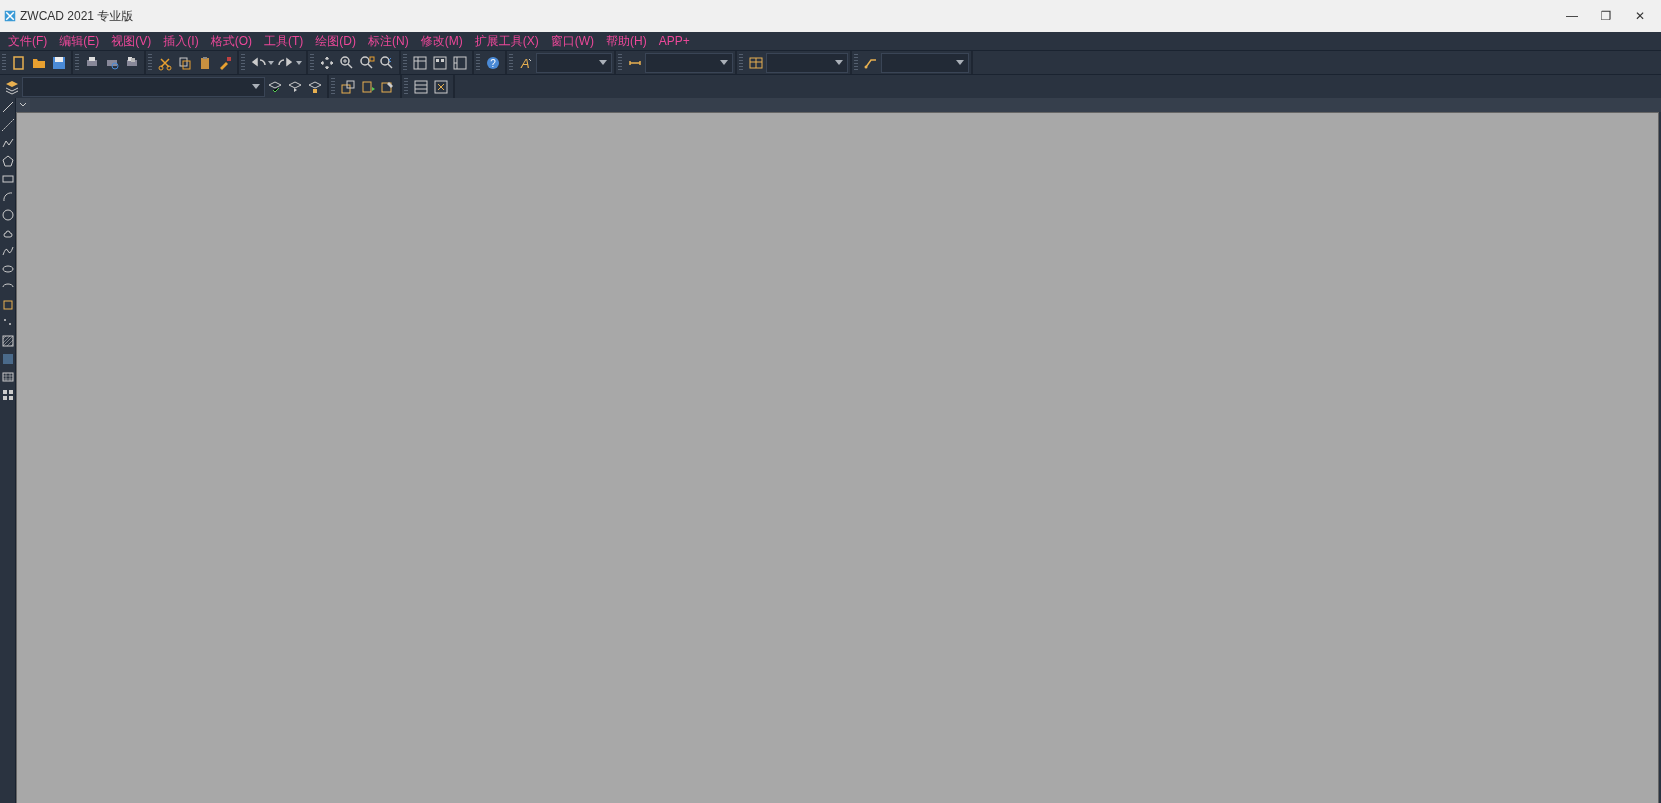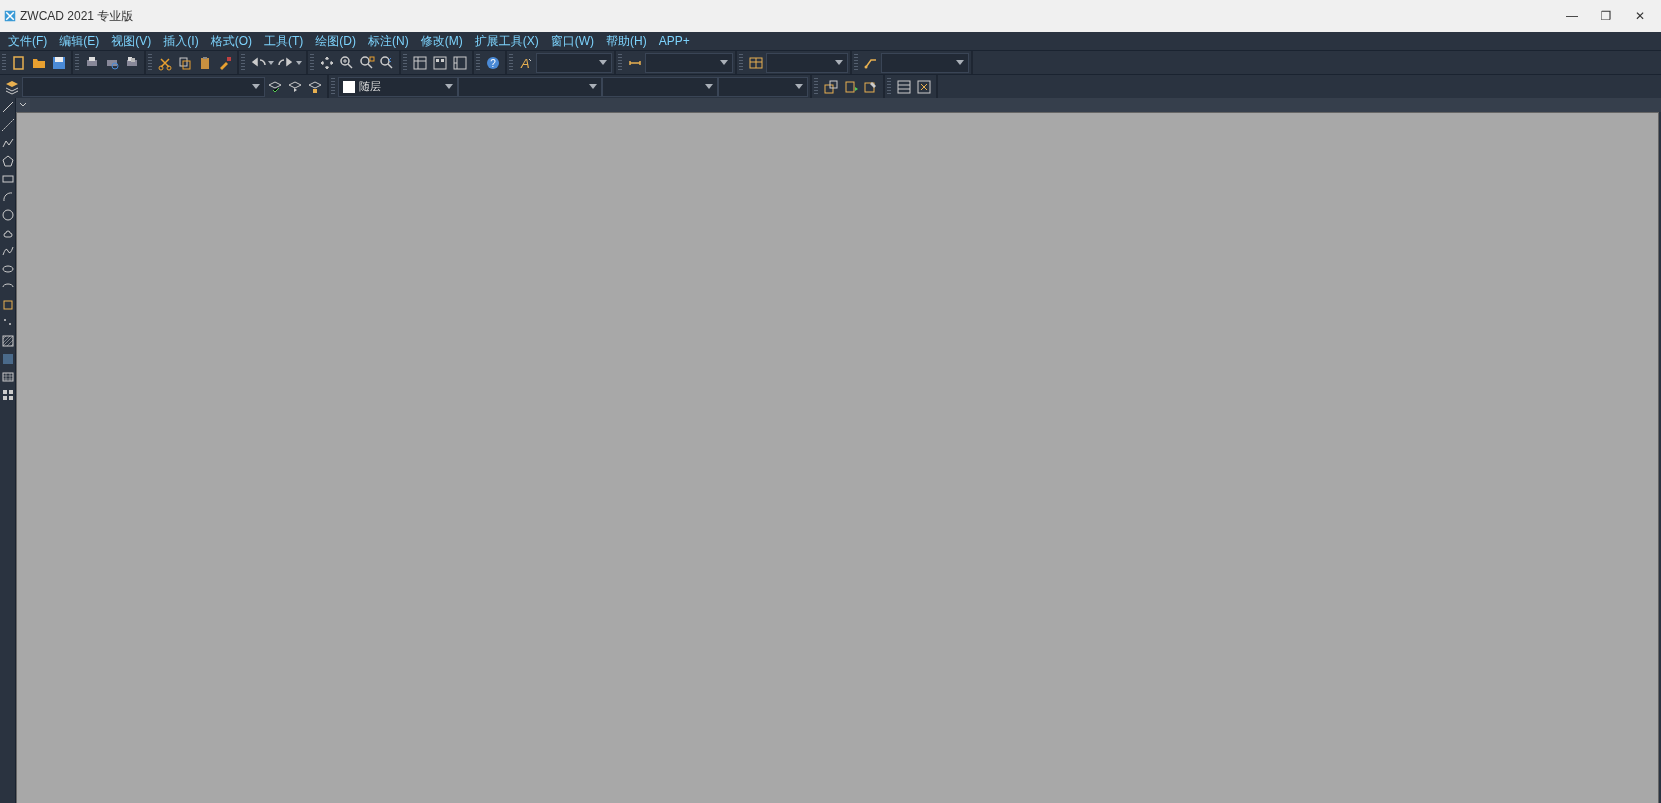--- a/index.html
+++ b/index.html
@@ -26,21 +26,21 @@
 .titlebar .winctrl span {
   width: 14px;
   text-align: center;
   cursor: default;
 }
 .menubar {
   height: 18px;
   background: #2a3340;
   display: flex;
   align-items: center;
-  color: #7dd3fc;
+  color: #ec4899;
   padding: 0 2px;
 }
 .menubar .mitem {
   padding: 0 6px;
   cursor: default;
   white-space: nowrap;
 }
 .toolbar-row {
   height: 24px;
   background: #2a3340;
@@ -407,42 +407,20 @@
       </div>
     <div class="tbtn">
         <svg viewBox="0 0 16 16">
           <path d="M2 6l6-3 6 3-6 3z" fill="none" stroke="#ccc"></path>
           <rect x="6" y="10" width="4" height="4" fill="#e8b050"></rect>
         </svg>
       </div>
   </div>
   <div class="tgroup">
     <div class="tgrip"></div>
-    <div class="combo" style="width:120px">
-        <svg width="12" height="12" style="margin-right:4px">
-          <rect width="12" height="12" fill="#fff"></rect>
-        </svg>
-        <span>随层</span>
-        <span class="arrow"></span>
-      </div>
-    <div class="combo" style="width:144px">
-        <span></span>
-        <span class="arrow"></span>
-      </div>
-    <div class="combo" style="width:116px">
-        <span></span>
-        <span class="arrow"></span>
-      </div>
-    <div class="combo" style="width:90px">
-        <span></span>
-        <span class="arrow"></span>
-      </div>
-  </div>
-  <div class="tgroup">
-    <div class="tgrip"></div>
     <div class="tbtn">
         <svg viewBox="0 0 16 16">
           <rect x="2" y="6" width="8" height="8" fill="none" stroke="#e8b050"></rect>
           <rect x="7" y="2" width="7" height="7" fill="none" stroke="#ccc"></rect>
         </svg>
       </div>
     <div class="tbtn">
         <svg viewBox="0 0 16 16">
           <rect x="3" y="3" width="8" height="10" fill="none" stroke="#e8b050"></rect>
           <path d="M12 8l3 2-3 2z" fill="#5c5"></path>

